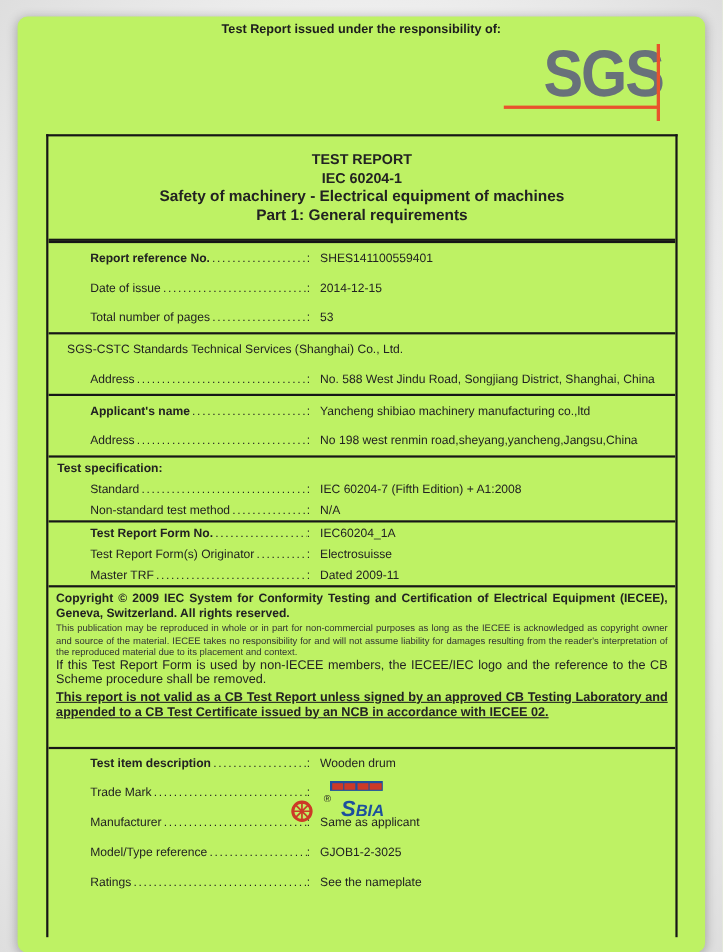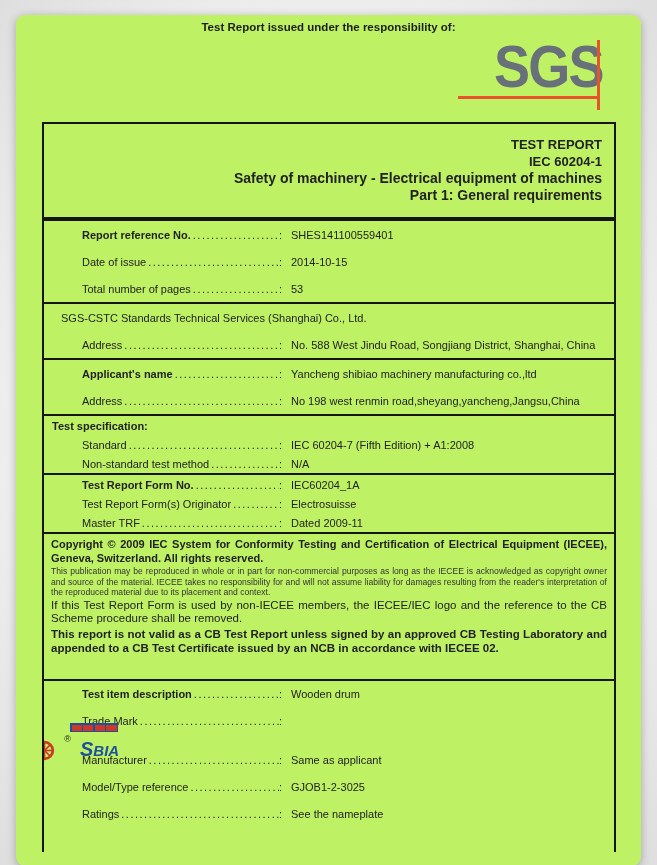--- a/index.html
+++ b/index.html
@@ -10,43 +10,43 @@
   .header-note{padding-top:6px;text-align:center;font-size:11.5px;font-weight:bold;color:#1d1d1d;}
   
   .sgs{position:absolute;left:0;top:0;width:100%;height:120px;}
   .sgs-text{position:absolute;left:478px;top:24px;height:56px;font-size:60px;line-height:56px;
     font-weight:bold;letter-spacing:-2px;color:#68717a;transform:scaleX(.9);transform-origin:left top;}
   .sgs-hline{position:absolute;left:442px;top:81px;width:142px;height:3px;background:#e8532c;}
   .sgs-vline{position:absolute;left:581px;top:25px;width:3px;height:70px;background:#e8532c;}
   
   .doc-table{position:absolute;left:26px;top:107px;width:574px;height:730px;
     border:2px solid #161616;border-bottom:0;box-sizing:border-box;overflow:hidden;color:#222;}
-  .title-box{padding:12px 12px 13px;border-bottom:2px solid #161616;text-align:right;}
+  .title-box{padding:12px 12px 13px;border-bottom:2px solid #161616;text-align:center;}
   .title-box div{font-weight:bold;font-size:13px;line-height:17px;}
   .title-box .big{font-size:14px;}
   .sec{border-top:2px solid #161616;}
   .sec:first-of-type{border-top:0;padding-top:10px;}
   .row{display:flex;align-items:baseline;padding:7.5px 8px;font-size:11px;line-height:12px;}
   .dense .row{padding:3.5px 8px;}
   .lbl{display:flex;align-items:baseline;width:200px;flex:none;overflow:hidden;padding-left:30px;}
   .lbl-text{white-space:nowrap;}
   .b{font-weight:bold;}
   .dots{flex:1;overflow:hidden;white-space:nowrap;letter-spacing:1.5px;margin-left:2px;}
   .dots::after{content:"..................................................................................";}
   .colon{flex:none;}
   .colon::after{content:":";}
   .val{padding-left:9px;flex:1;}
   
   .cpy{padding:4px 7px 24px;}
   .cpy-head{font-size:11px;font-weight:bold;line-height:13.5px;text-align:justify;}
   .cpy-fine{font-size:8.6px;line-height:10.5px;text-align:justify;color:#333;margin-top:1px;}
   .cpy-note{font-size:11.5px;line-height:13.5px;text-align:justify;margin-top:1px;}
-  .cpy-valid{font-size:11.5px;font-weight:bold;line-height:14px;text-align:justify;margin-top:1px;}
-  
-  .row-tm{align-items:flex-start;flex-direction:column;}
+  .cpy-valid{font-size:11.5px;font-weight:bold;line-height:14px;text-align:justify;margin-top:1px;text-decoration:underline;}
+  
+  .row-tm{align-items:flex-start;}
   .tm-wrap{position:relative;display:inline-block;}
   .tm-box{width:76px;height:42px;background:#d8d8d8;border-radius:3px;position:relative;overflow:visible;}
   .tm-text{position:absolute;left:19px;top:6px;font-style:italic;font-weight:bold;
     font-size:15px;color:#1d4f9e;letter-spacing:0;}
   .tm-text .cap{font-size:20px;}
   .tm-wheel{position:absolute;right:6px;top:3px;width:21px;height:21px;}
   .tm-banner{position:absolute;left:9px;bottom:5px;width:48px;height:9px;background:#1d4f9e;
     display:flex;gap:1.5px;padding:1.5px;box-sizing:border-box;}
   .tm-banner span{flex:1;background:#cc3a27;}
   .tm-reg{position:absolute;top:-4px;right:-10px;font-size:9px;color:#222;}
@@ -81,21 +81,21 @@
             <span class="colon"></span>
           </div>
         <div class="val">SHES141100559401</div>
       </div>
       <div class="row">
         <div class="lbl">
             <span class="lbl-text">Date of issue</span>
             <span class="dots"></span>
             <span class="colon"></span>
           </div>
-        <div class="val">2014-10-15</div>
+        <div class="val">2014-12-15</div>
       </div>
       <div class="row">
         <div class="lbl">
             <span class="lbl-text">Total number of pages</span>
             <span class="dots"></span>
             <span class="colon"></span>
           </div>
         <div class="val">53</div>
       </div>
     </div>

